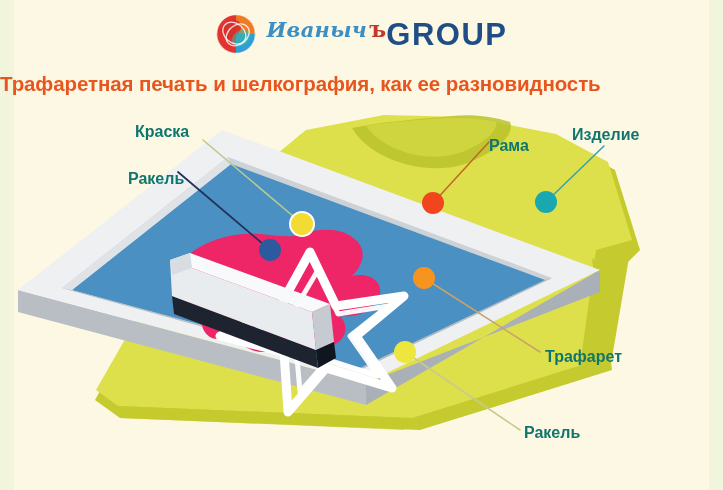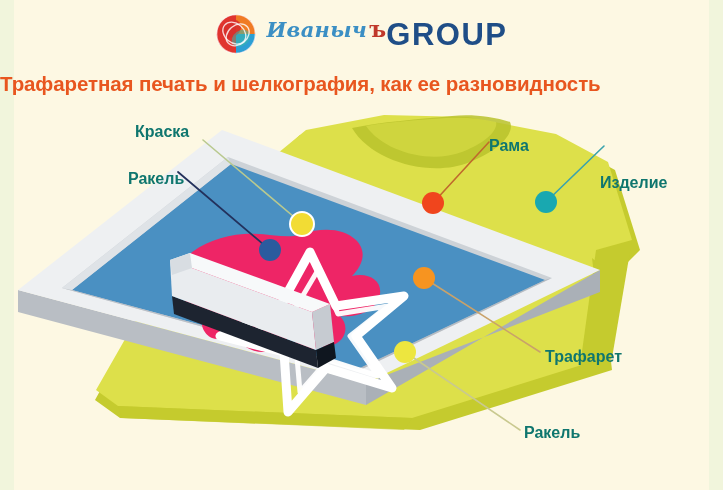--- a/index.html
+++ b/index.html
@@ -236,17 +236,17 @@
     <div class="callout-dot" style="left:259px; top:139px;  width:22px; height:22px; background:#2b5b9e;"></div>
     <div class="callout-dot" style="left:422px; top:92px;   width:22px; height:22px; background:#f0451d;"></div>
     <div class="callout-dot" style="left:535px; top:91px;   width:22px; height:22px; background:#19a8b0;"></div>
     <div class="callout-dot" style="left:413px; top:167px;  width:22px; height:22px; background:#f79420;"></div>
     <div class="callout-dot" style="left:394px; top:241px;  width:22px; height:22px; background:#ede63f;"></div>
   </div>
 
   <div class="callout-label" style="left:135px; top:123px;">Краска</div>
   <div class="callout-label" style="left:112px; top:170px;margin-left:16px;">Ракель</div>
   <div class="callout-label" style="left:489px; top:137px;">Рама</div>
-  <div class="callout-label" style="left:600px; top:126px;margin-top:48px;">Изделие</div>
+  <div class="callout-label" style="left:572px; top:126px;">Изделие</div>
   <div class="callout-label" style="left:545px; top:348px;">Трафарет</div>
   <div class="callout-label" style="left:524px; top:424px;">Ракель</div>
 
 </div>
 
 </body></html>

